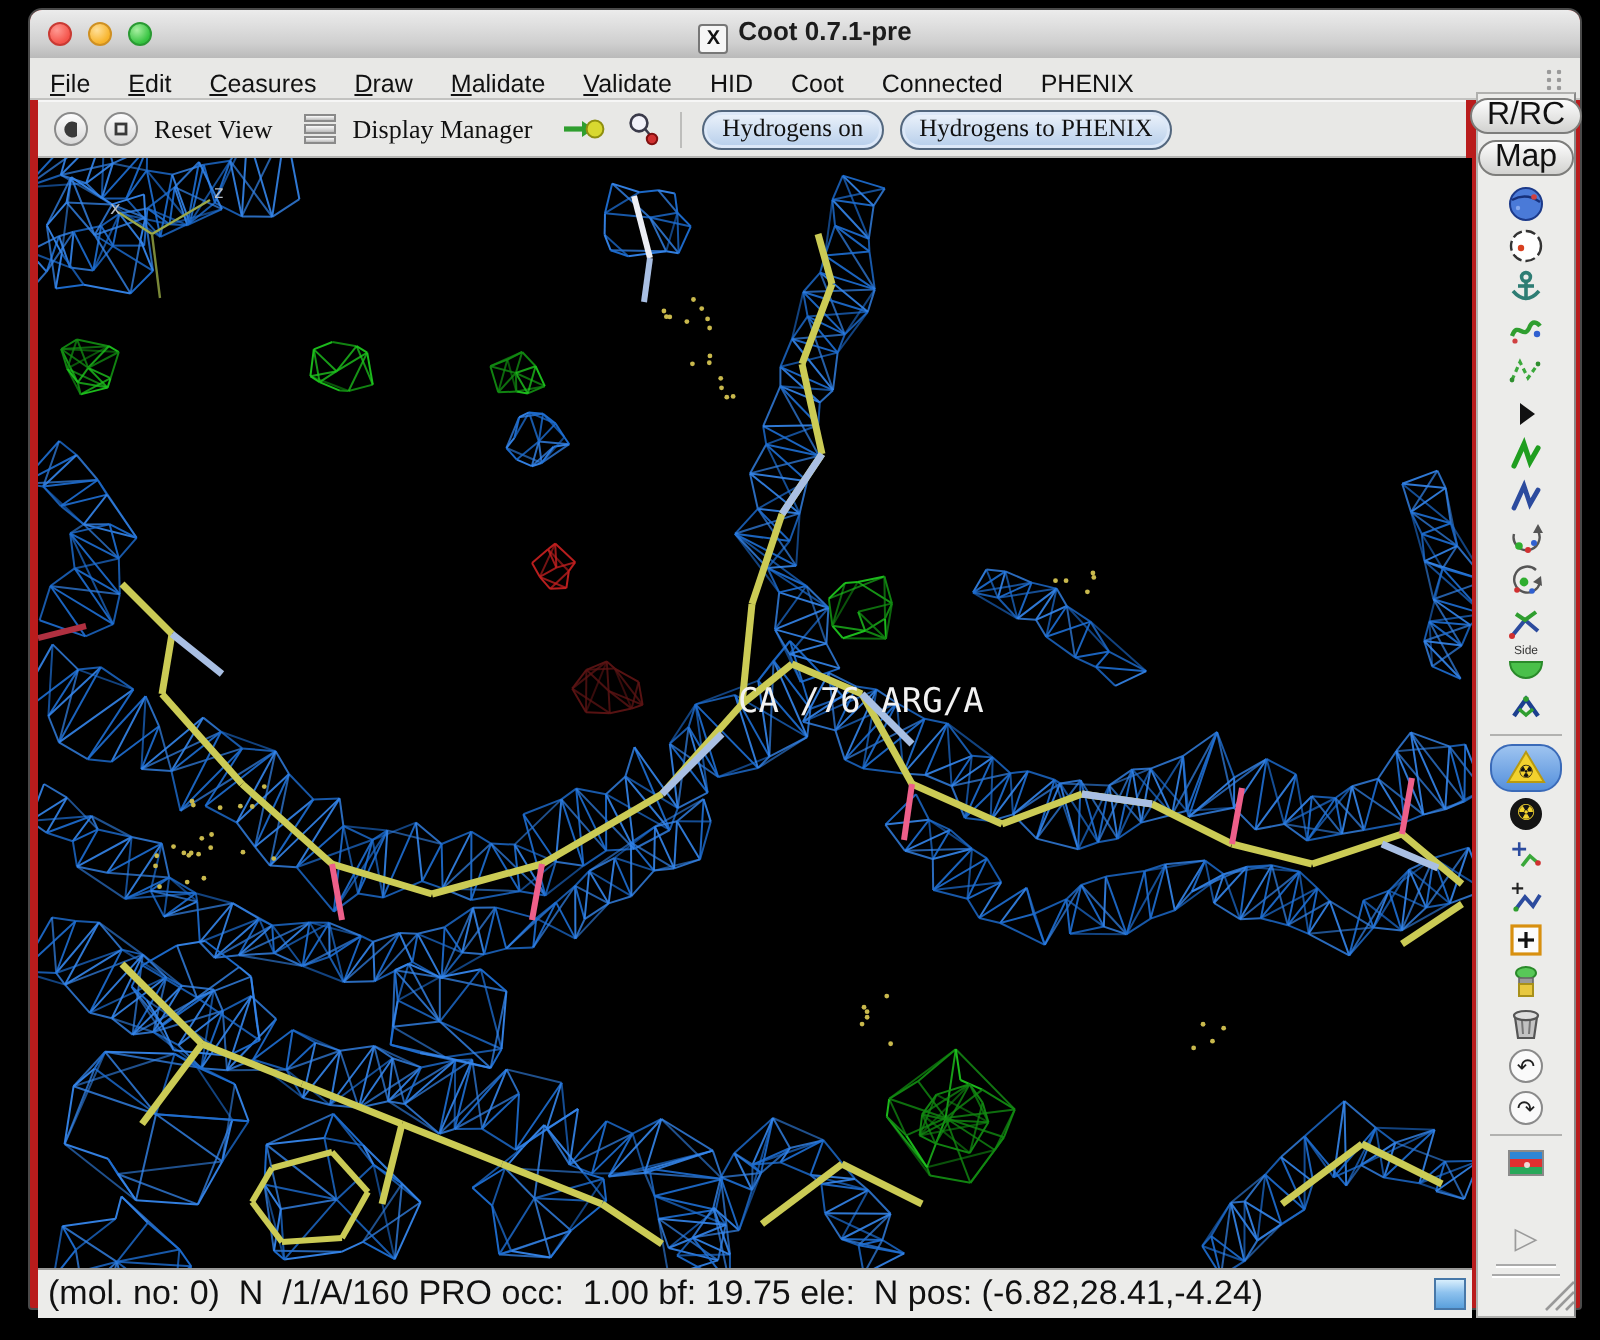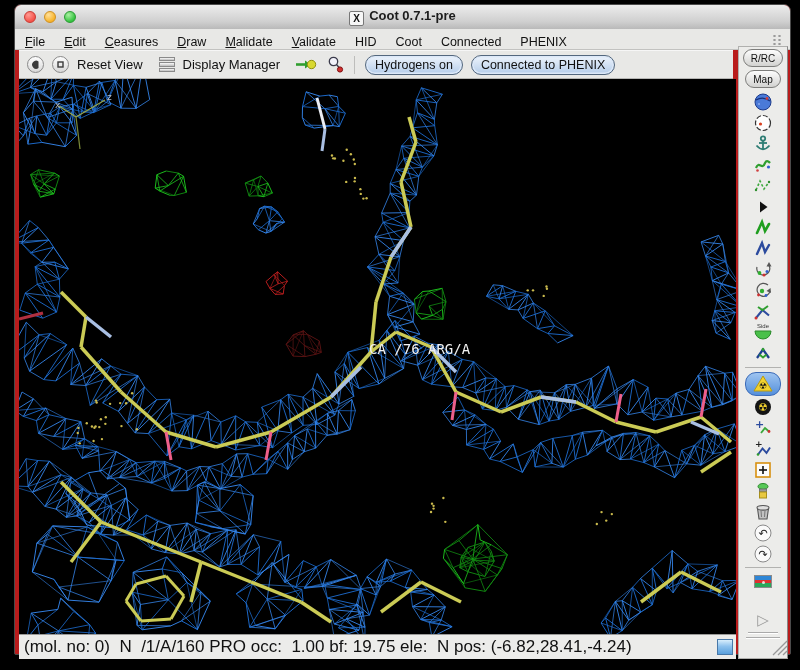--- a/index.html
+++ b/index.html
@@ -22,42 +22,42 @@
   
   .menubar{position:absolute;left:0;top:24px;width:100%;height:21px;background:#e8e8e6;
     border-bottom:1px solid #c2c2c0;display:flex;align-items:flex-end;gap:19px;padding-left:10px;box-sizing:border-box;}
   .menu-item{font-size:12.5px;color:#111;cursor:default;}
   .menu-item .u{text-decoration:underline;}
   .menu-grip{position:absolute;right:8px;top:5px;width:10px;height:12px;
     background:radial-gradient(circle,#9a9a9a 1px,transparent 1.3px);background-size:5px 4px;}
   
   .toolbar{position:absolute;left:4px;top:45px;width:714px;height:29px;background:#e8e8e6;
     border-top:1px solid #f6f6f6;border-bottom:1px solid #b5b5b3;display:flex;align-items:center;
-    gap:8px;padding-left:8px;box-sizing:border-box;}
+    gap:8px;padding-left:8px;box-sizing:border-box;font-family:Liberation Serif, serif;}
   .roundbtn{width:17px;height:17px;border-radius:50%;border:1px solid #8a8a8a;
     background:linear-gradient(#fdfdfd,#d8d8d8);display:flex;align-items:center;justify-content:center;box-sizing:border-box;}
   .tool-label{font-size:13px;color:#111;}
   .dm-icon{width:16px;height:15px;display:flex;flex-direction:column;gap:1px;margin-left:8px;}
   .dm-icon span{height:4px;background:linear-gradient(#fafafa,#bcbcbc);border:1px solid #8a8a8a;}
   .tsep{width:1px;height:18px;background:#bdbdbb;margin:0 2px;}
   .pill{height:20px;border-radius:11px;border:1px solid #53677e;box-shadow:inset 0 0 0 1.5px #dce8f8;
     background:linear-gradient(#eef4fc,#b5cdea);font-size:12.5px;color:#111;display:flex;
     align-items:center;padding:0 9px;box-sizing:border-box;}
   
   .canvas{position:absolute;left:4px;top:74px;width:717px;height:555px;background:#000;overflow:hidden;}
   .canvas svg{position:absolute;left:0;top:0;}
-  .atom-label{position:absolute;left:350px;top:262px;color:#f2f2f2;font-size:14px;
+  .atom-label{position:absolute;left:350px;top:262px;color:#f2f2f2;font-size:17px;
     font-family:"DejaVu Sans Mono",monospace;}
   .axis-label{position:absolute;color:#b8bec6;font-size:9px;font-family:"DejaVu Sans",sans-serif;}
   
   .rightpanel{position:absolute;left:723px;top:41px;width:50px;height:613px;background:#ececea;
     border:1px solid #b0b0ae;border-right:1px solid #888;box-sizing:border-box;
     display:flex;flex-direction:column;align-items:center;padding-top:2px;}
   .sidepill{height:18px;border-radius:9px;border:1.5px solid #7d7d7b;background:linear-gradient(#fdfdfd,#d2d2d0);
-    font-size:10px;color:#111;display:flex;align-items:center;padding:0 7px;margin-bottom:3px;box-sizing:border-box;}
+    font-size:16px;color:#111;display:flex;align-items:center;padding:0 7px;margin-bottom:3px;box-sizing:border-box;}
   .ricon{width:34px;height:20px;margin:0.5px 0;display:flex;align-items:center;justify-content:center;position:relative;}
   .rsep{width:36px;height:1px;background:#b2b2b0;margin:3px 0;}
   .sel{background:linear-gradient(#9ec4f0,#5590dc);border:1px solid #3a6ab8;border-radius:11px;height:22px;}
   .side-ic{display:flex;flex-direction:column;align-items:center;line-height:5px;}
   .side-ic .t{font-size:6px;color:#333;margin-bottom:1px;}
   .flag{width:18px;height:13px;border:1px solid #8a8a8a;box-sizing:border-box;
     background:linear-gradient(#2e86d6 0 33%,#e03030 33% 66%,#28a85a 66% 100%);position:relative;}
   .flag:after{content:"";position:absolute;left:7px;top:4.5px;width:3px;height:3px;border-radius:50%;background:#f5f5f5;opacity:.85;}
   .rad-circle{width:16px;height:16px;border-radius:50%;background:#141414;display:flex;align-items:center;
     justify-content:center;color:#f2d22e;font-size:11px;line-height:16px;}
@@ -125,21 +125,21 @@
       <polygon points="11,4.5 17,8.5 11,12.5" fill="#2f9e2f"></polygon>
       <circle cx="17.5" cy="8.5" r="4.2" fill="#d8d830" stroke="#8f8f10" stroke-width="1"></circle>
     </svg>
     <svg width="18" height="19">
       <circle cx="7.5" cy="6.5" r="4.2" fill="#f2f2fa" stroke="#3a3a4a" stroke-width="1.3"></circle>
       <line x1="10.5" y1="9.5" x2="13.5" y2="13" stroke="#3a3a4a" stroke-width="1.3"></line>
       <circle cx="14" cy="14.5" r="2.6" fill="#d03030" stroke="#801010" stroke-width="1"></circle>
     </svg>
     <div class="tsep"></div>
     <div class="pill">Hydrogens on</div>
-    <div class="pill">Connected to PHENIX</div>
+    <div class="pill">Hydrogens to PHENIX</div>
   </div>
 
   <div class="canvas">
     <svg id="canvas-svg" width="717" height="555" viewBox="0 0 717 555">
         <line x1="3.6" y1="-17.6" x2="-6.5" y2="14.7" stroke="#3585ea" stroke-width="1" opacity="0.9"></line>
         <line x1="3.6" y1="-17.6" x2="16.7" y2="-10.2" stroke="#3585ea" stroke-width="1" opacity="0.8"></line>
         <line x1="-6.5" y1="14.7" x2="16.7" y2="-10.2" stroke="#1e6ed2" stroke-width="1" opacity="0.9"></line>
         <line x1="-6.5" y1="14.7" x2="11.4" y2="8.5" stroke="#1e6ed2" stroke-width="1" opacity="0.8"></line>
         <line x1="-6.5" y1="14.7" x2="33.1" y2="-13.4" stroke="#3585ea" stroke-width="1" opacity="0.7"></line>
         <line x1="-6.5" y1="14.7" x2="24.1" y2="12.6" stroke="#1e6ed2" stroke-width="1" opacity="0.6"></line>

